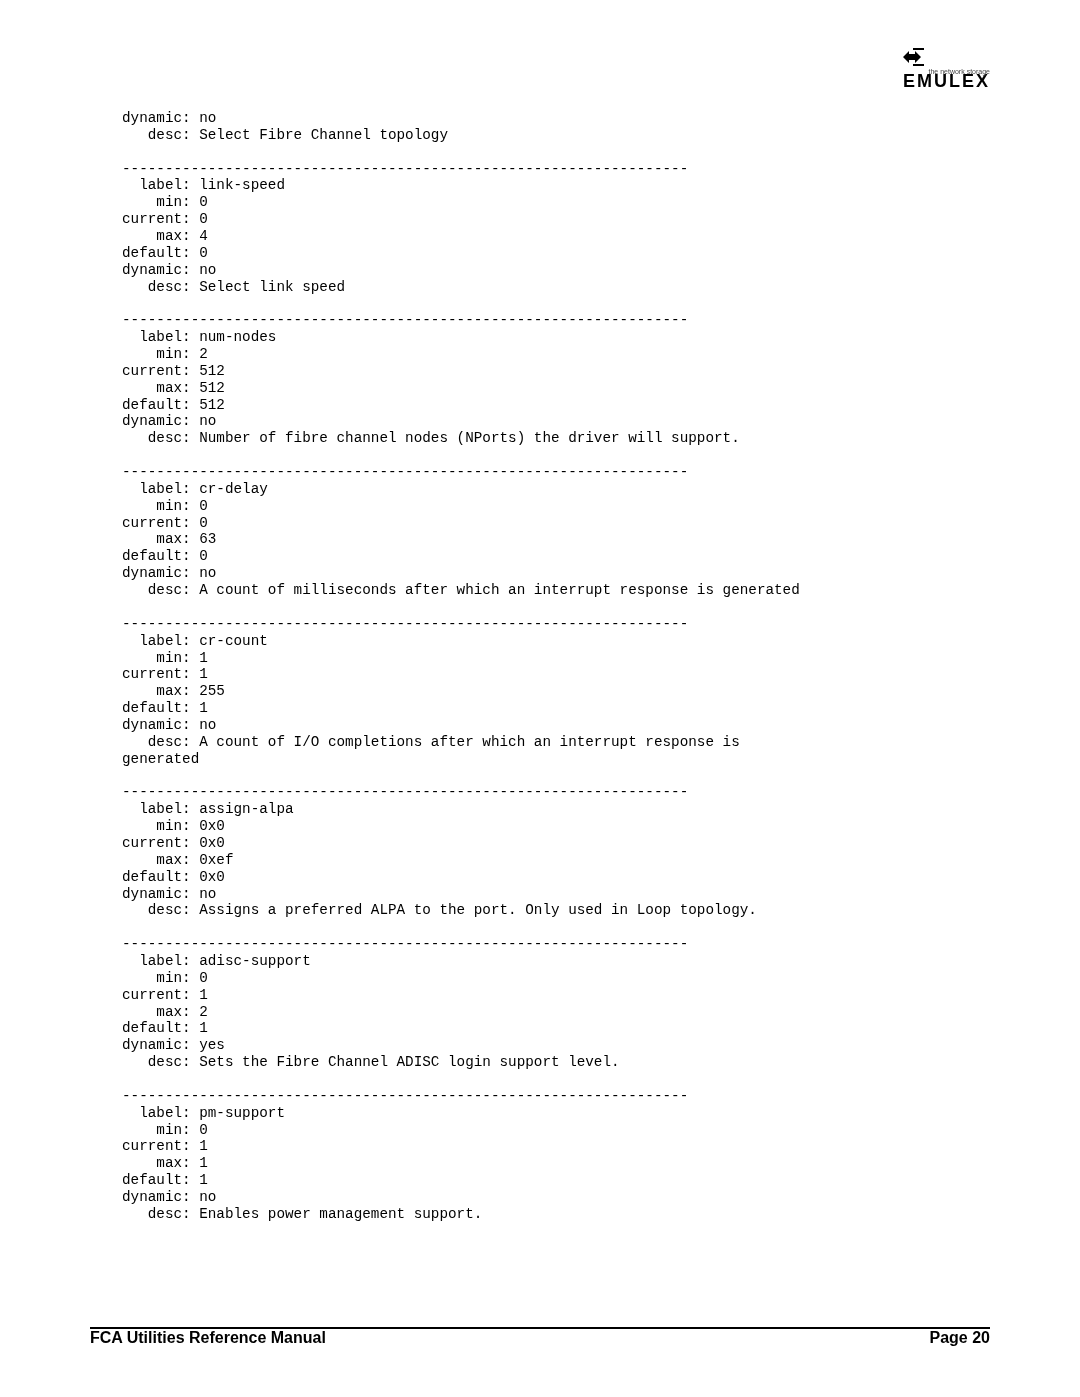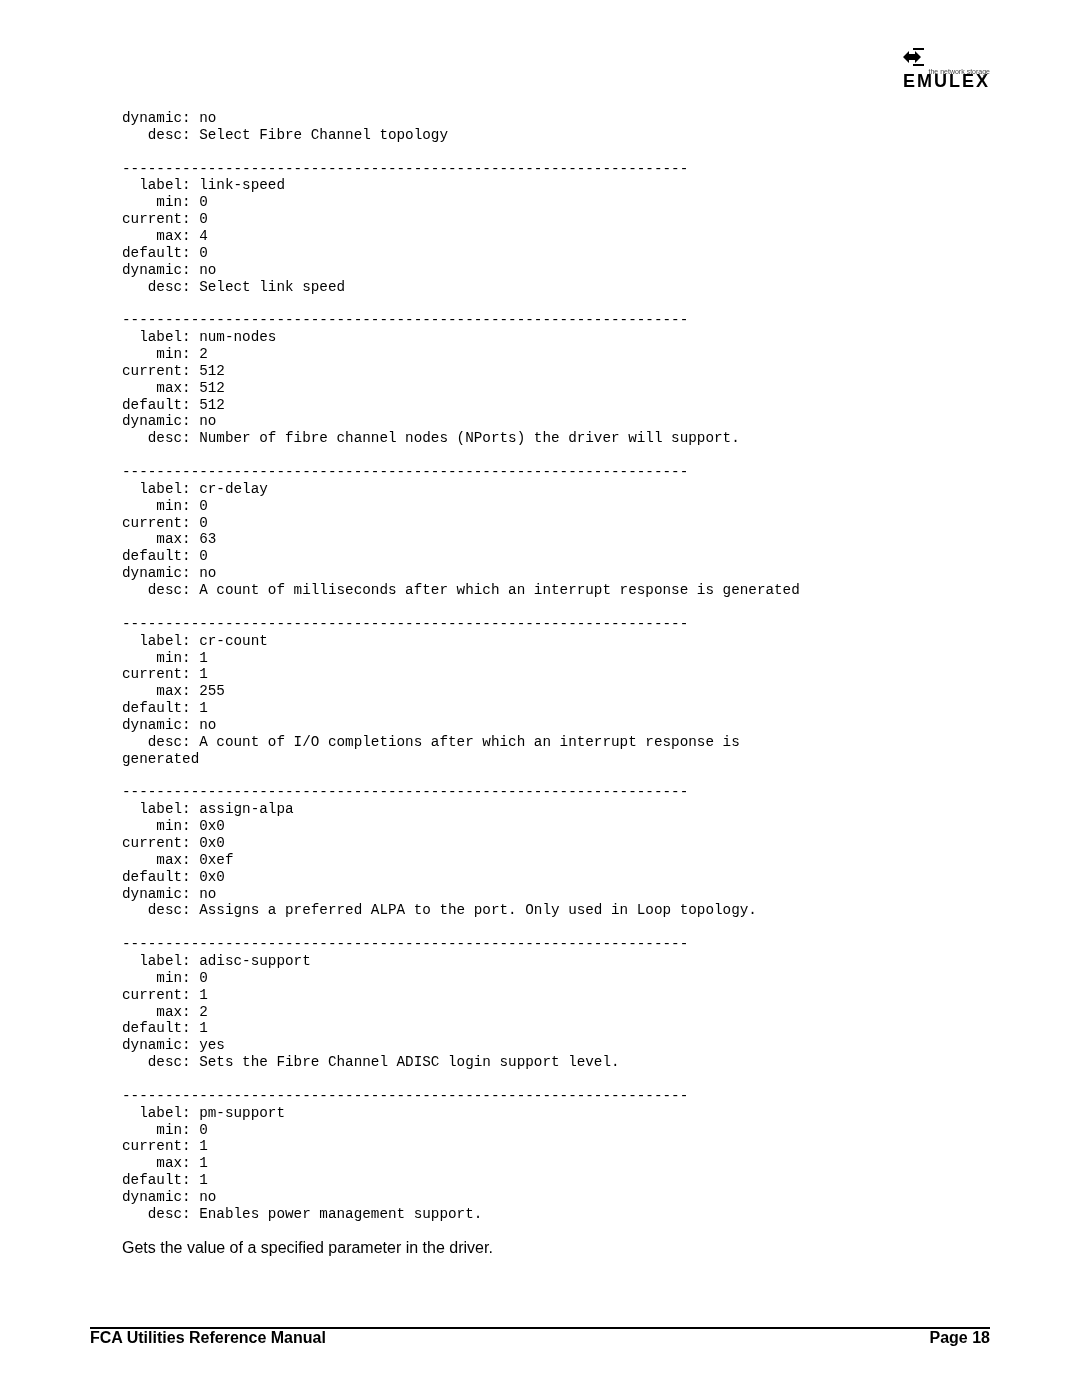--- a/index.html
+++ b/index.html
@@ -149,19 +149,18 @@
    desc: Sets the Fibre Channel ADISC login support level.
 
 ------------------------------------------------------------------
   label: pm-support
     min: 0
 current: 1
     max: 1
 default: 1
 dynamic: no
    desc: Enables power management support.</pre>
-  <p class="body">Gets the value of a specified parameter in the driver.</p>
 </div>
 
 <div class="footer">
   <span>FCA Utilities Reference Manual</span>
-  <span>Page 18</span>
+  <span>Page 20</span>
 </div>
 
 </body></html>

